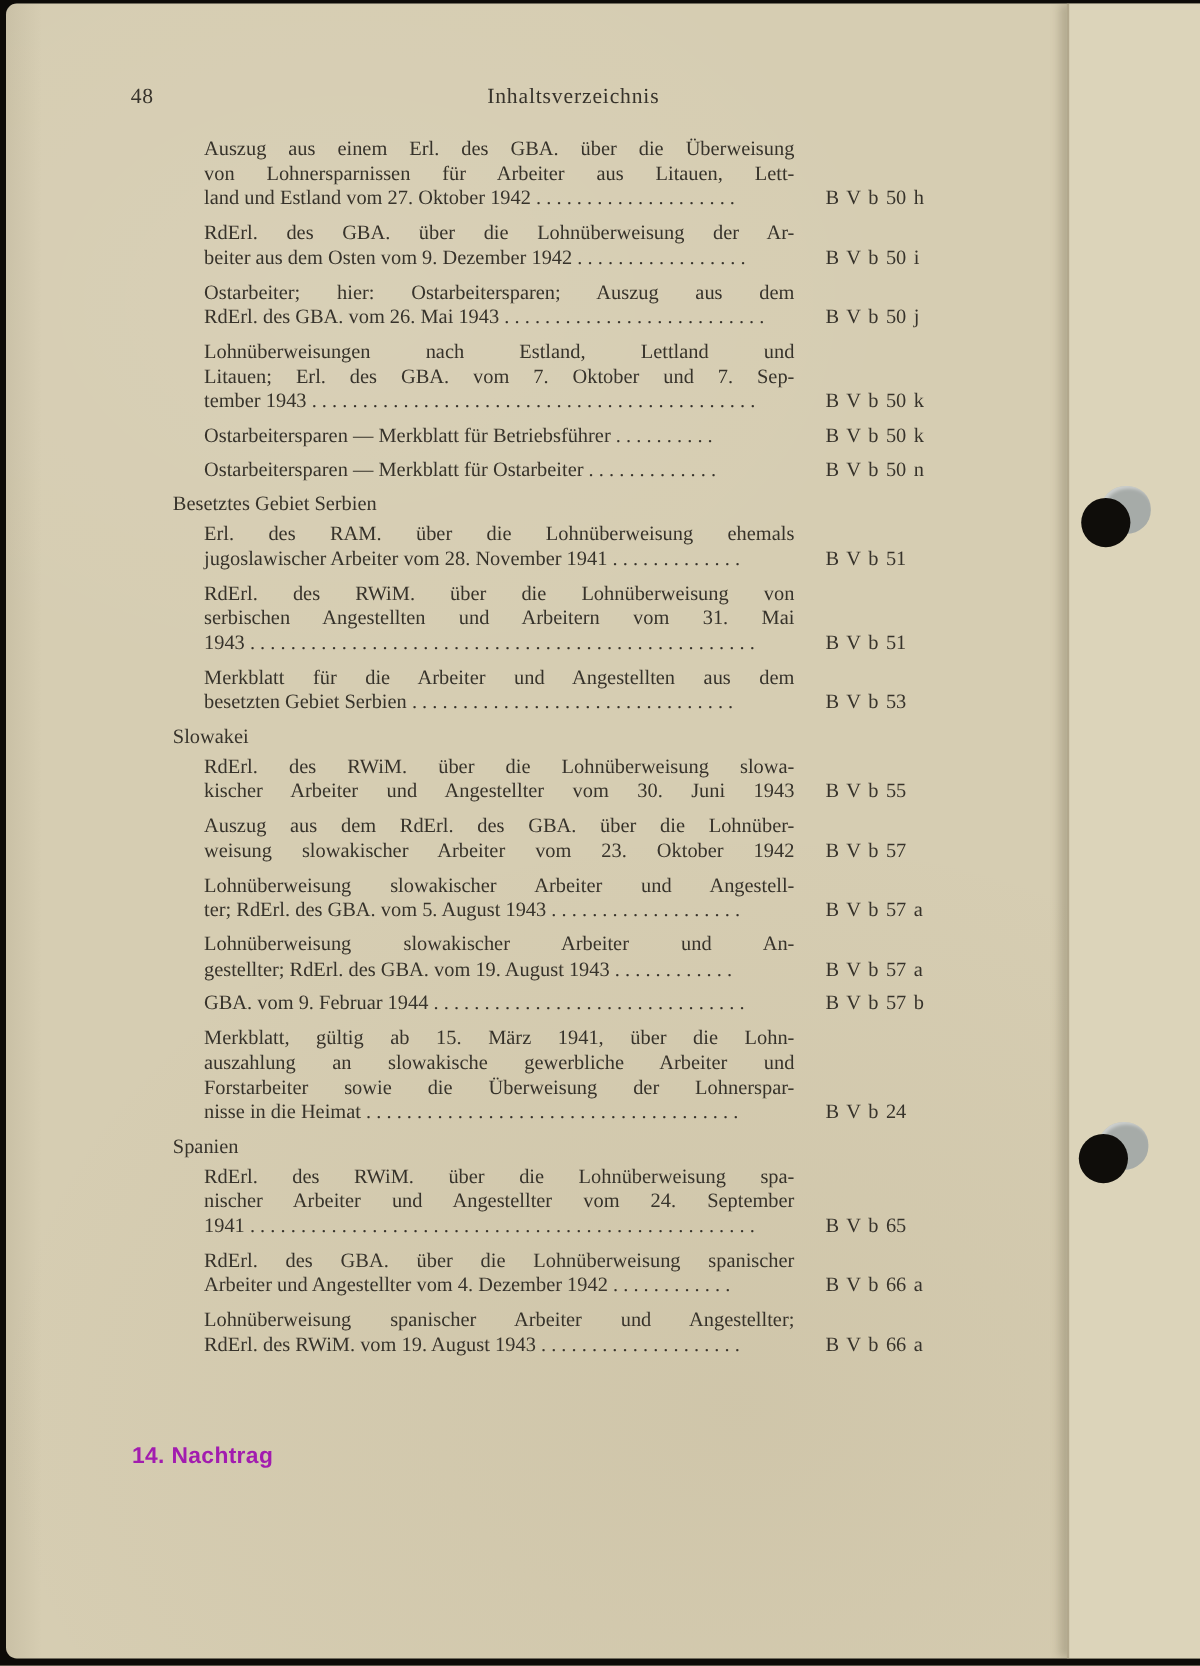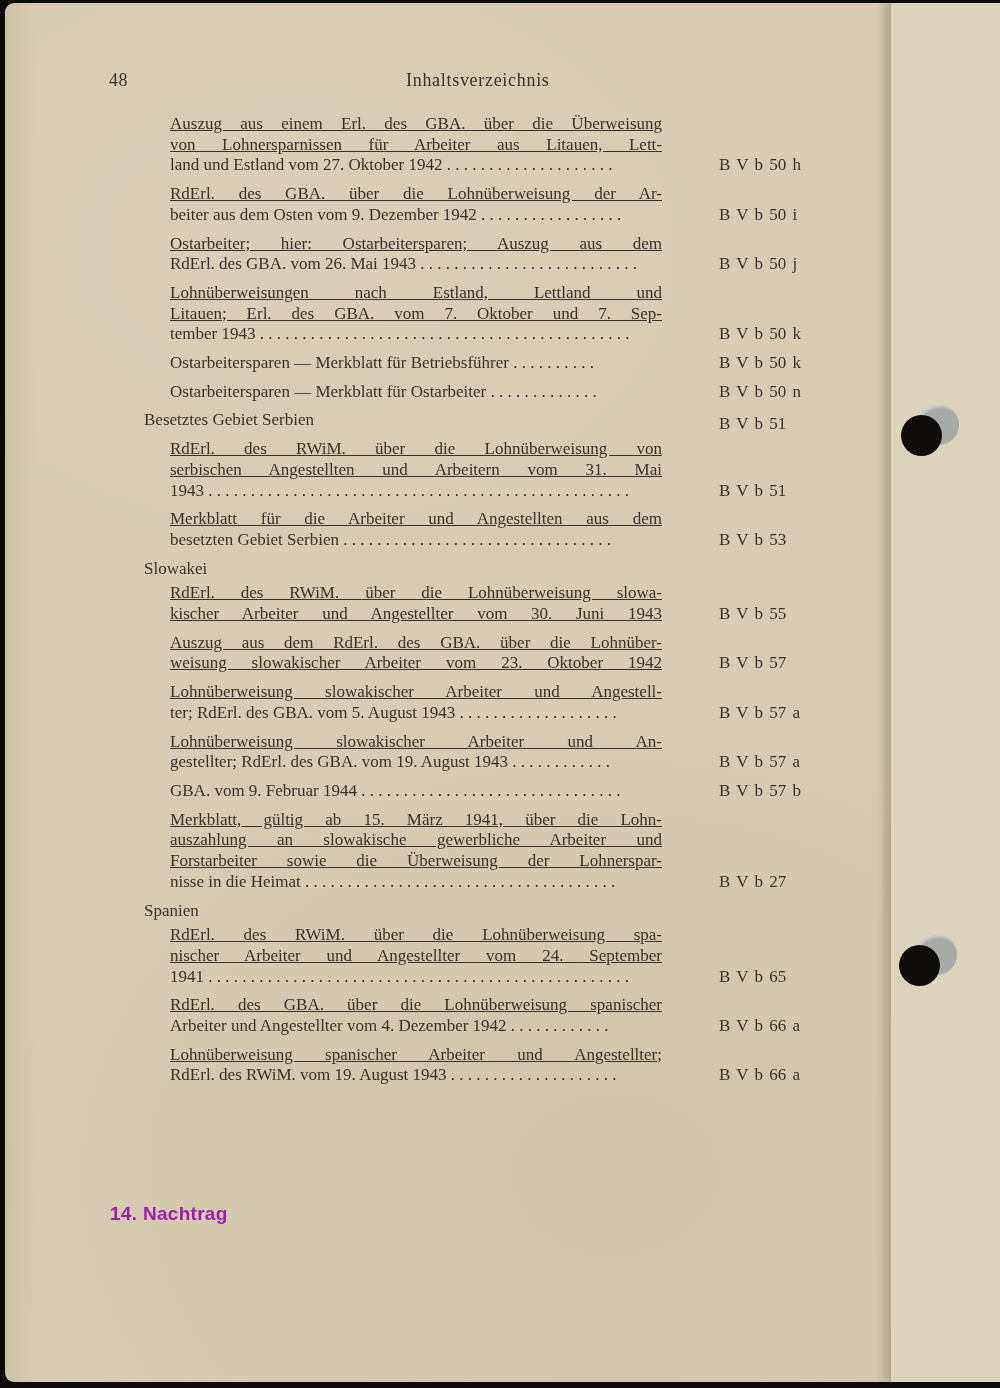--- a/index.html
+++ b/index.html
@@ -42,24 +42,24 @@
     position:absolute; left:401px; top:67px;
     font-size:18px; letter-spacing:0.7px;
   }
   .toc {
     position:absolute; left:165px; top:111px; width:630px;
     font-size:17px; line-height:20.7px;
   }
   .entry { position:relative; margin-bottom:8px; }
   .entry-lines { width:492px; }
   .line { white-space:normal; }
-  .line.j { text-align:justify; text-align-last:justify;text-decoration:underline; }
+  .line.j { text-align:justify; text-align-last:justify; }
   .ref {
     position:absolute; left:518px; bottom:0;
-    white-space:nowrap; word-spacing:2px;margin-left:31px;
+    white-space:nowrap; word-spacing:2px;
   }
   .group-heading { margin:0 0 4px -26px; }
   .footer-label {
     position:absolute; left:105px; top:1200px;
     font-family:"Liberation Sans", sans-serif;
     font-weight:bold; font-size:19px; letter-spacing:0.3px;
     color:#a21caf;
   }
   
   .hole { position:absolute; width:72px; height:64px; }
@@ -124,20 +124,24 @@
         <div class="ref">B V b 50 k</div>
       </div>
       <div class="entry">
         <div class="entry-lines">
           <div class="line">Ostarbeitersparen — Merkblatt für Ostarbeiter . . . . . . . . . . . . .</div>
         </div>
         <div class="ref">B V b 50 n</div>
       </div>
       <div class="group-heading">Besetztes Gebiet Serbien</div>
       <div class="entry">
+        <div class="entry-lines">
+          <div class="line j">Erl. des RAM. über die Lohnüberweisung ehemals</div>
+          <div class="line">jugoslawischer Arbeiter vom 28. November 1941 . . . . . . . . . . . . .</div>
+        </div>
         <div class="ref">B V b 51</div>
       </div>
       <div class="entry">
         <div class="entry-lines">
           <div class="line j">RdErl. des RWiM. über die Lohnüberweisung von</div>
           <div class="line j">serbischen Angestellten und Arbeitern vom 31. Mai</div>
           <div class="line">1943  . . . . . . . . . . . . . . . . . . . . . . . . . . . . . . . . . . . . . . . . . . . . . . . . . .</div>
         </div>
         <div class="ref">B V b 51</div>
       </div>
@@ -183,21 +187,21 @@
         </div>
         <div class="ref">B V b 57 b</div>
       </div>
       <div class="entry">
         <div class="entry-lines">
           <div class="line j">Merkblatt, gültig ab 15. März 1941, über die Lohn-</div>
           <div class="line j">auszahlung an slowakische gewerbliche Arbeiter und</div>
           <div class="line j">Forstarbeiter sowie die Überweisung der Lohnerspar-</div>
           <div class="line">nisse in die Heimat . . . . . . . . . . . . . . . . . . . . . . . . . . . . . . . . . . . . .</div>
         </div>
-        <div class="ref">B V b 27</div>
+        <div class="ref">B V b 24</div>
       </div>
       <div class="group-heading">Spanien</div>
       <div class="entry">
         <div class="entry-lines">
           <div class="line j">RdErl. des RWiM. über die Lohnüberweisung spa-</div>
           <div class="line j">nischer Arbeiter und Angestellter vom 24. September</div>
           <div class="line">1941  . . . . . . . . . . . . . . . . . . . . . . . . . . . . . . . . . . . . . . . . . . . . . . . . . .</div>
         </div>
         <div class="ref">B V b 65</div>
       </div>

